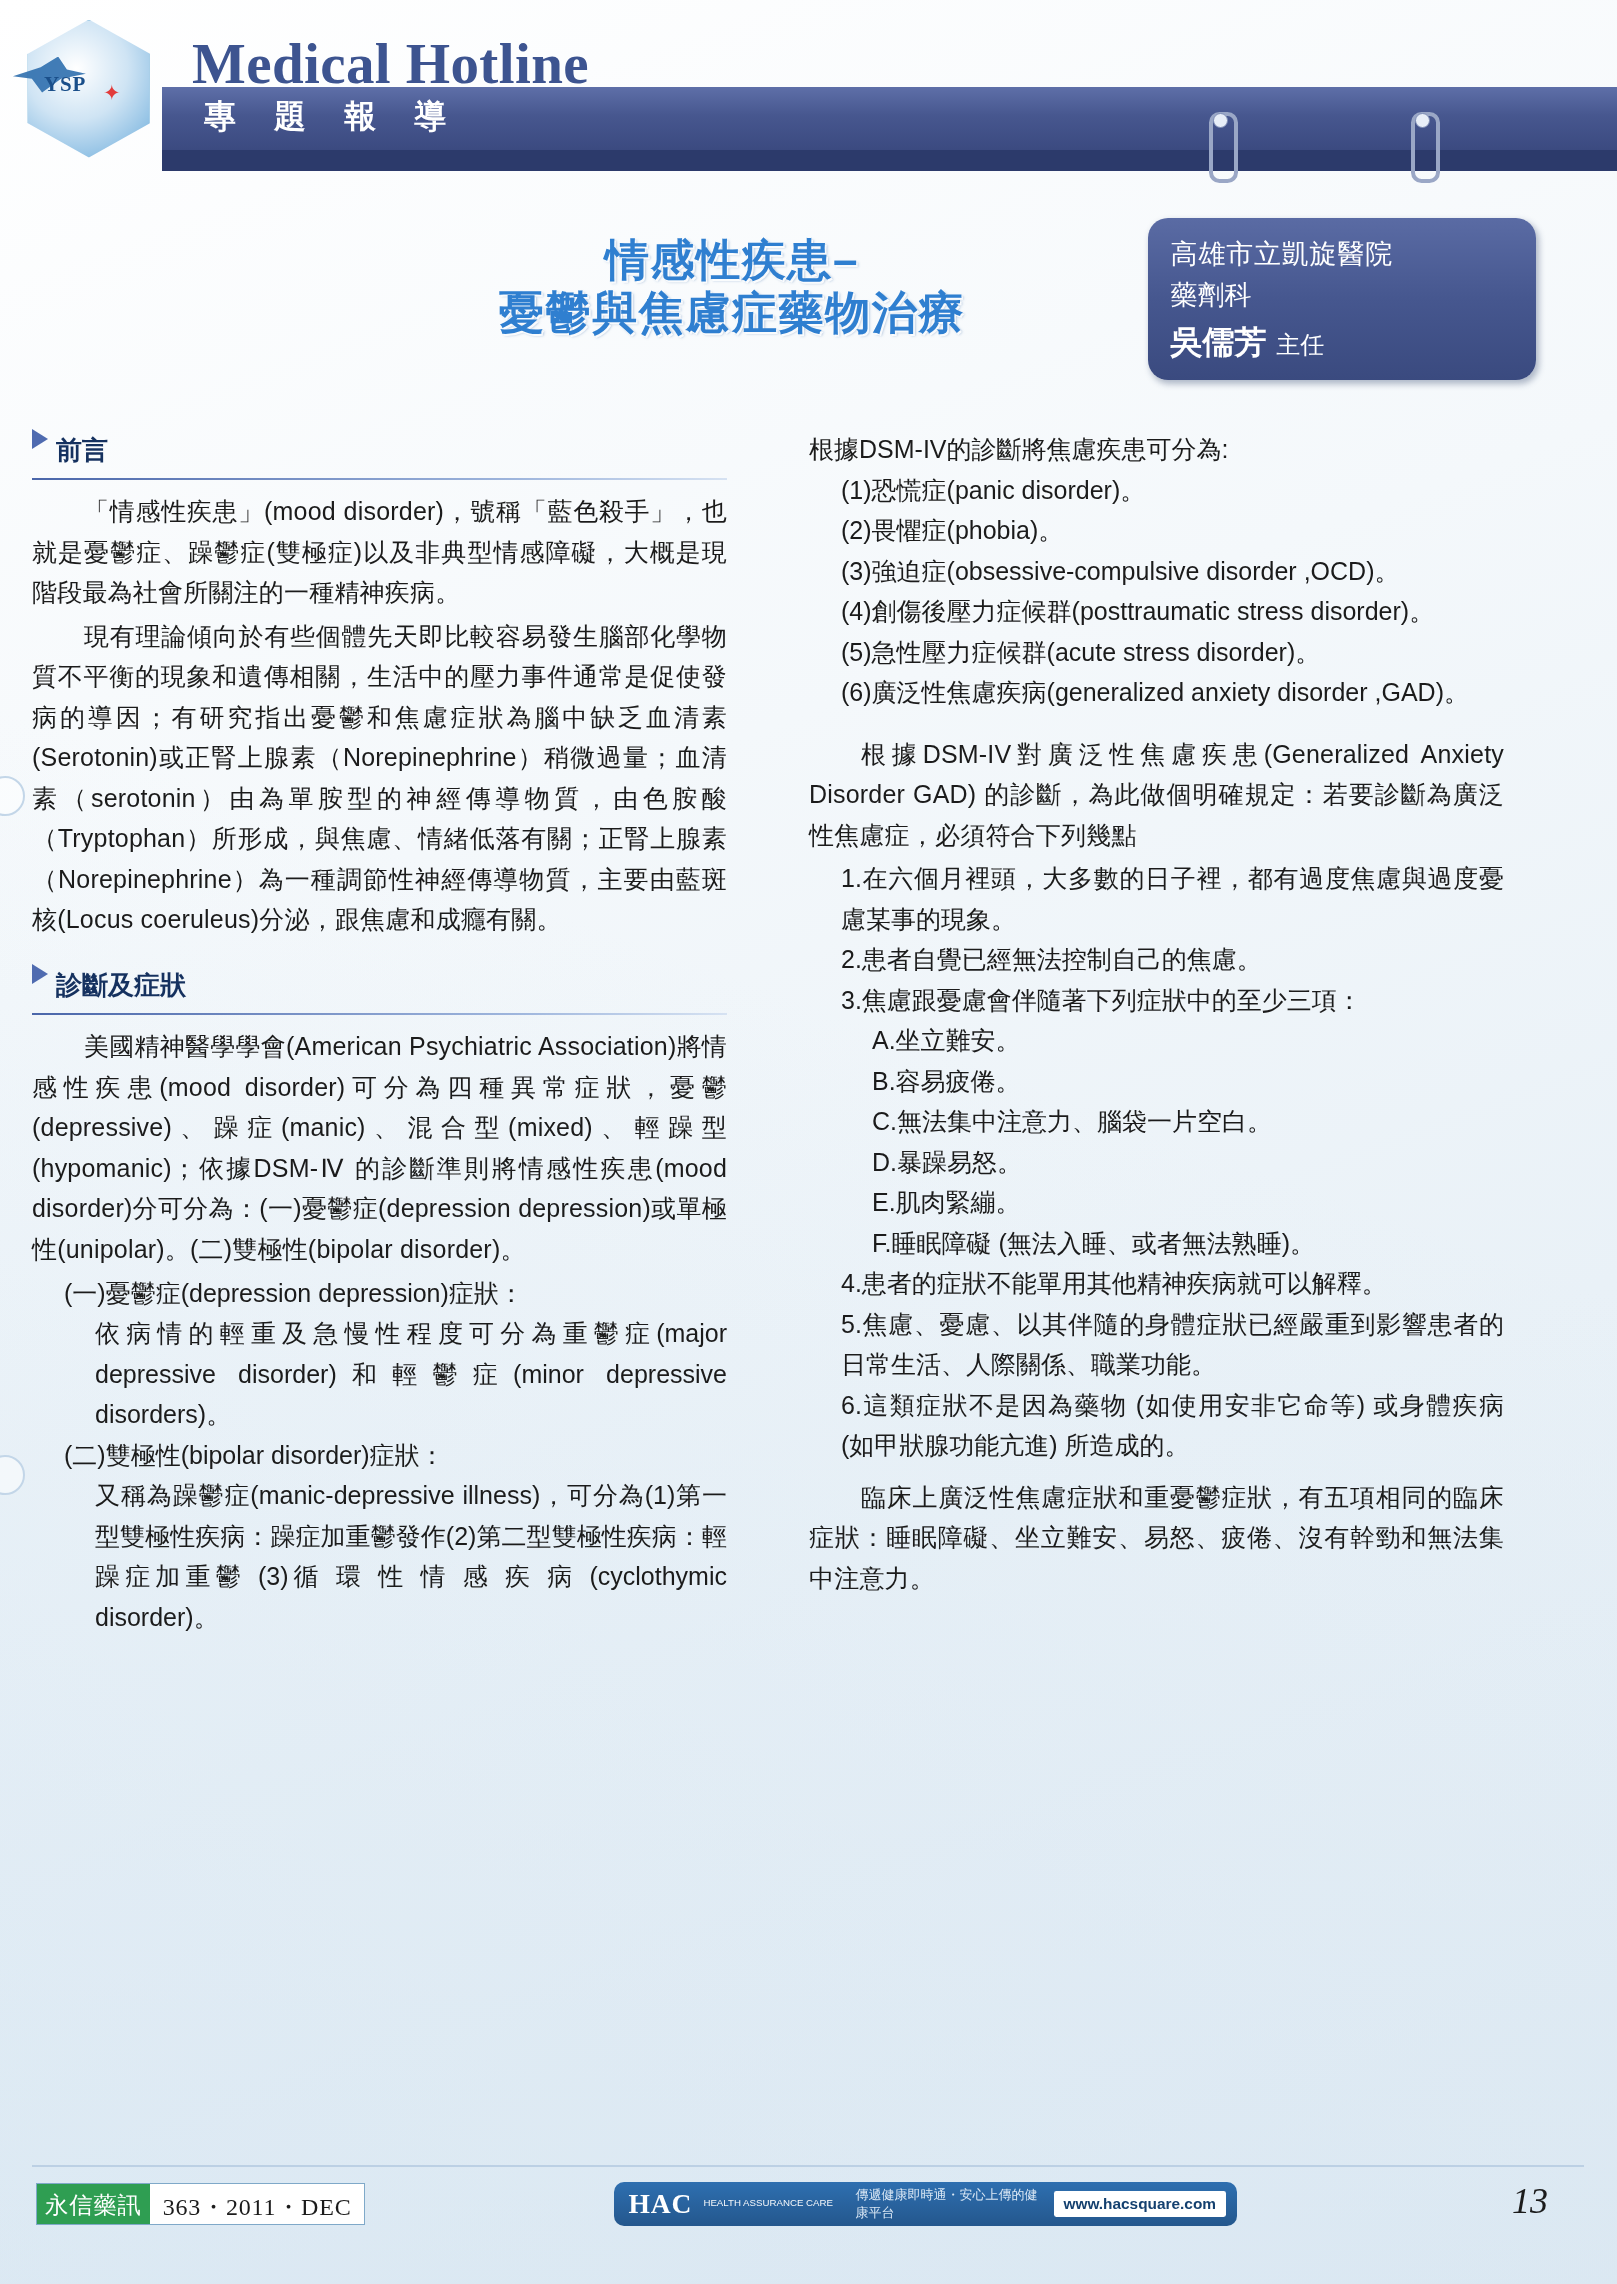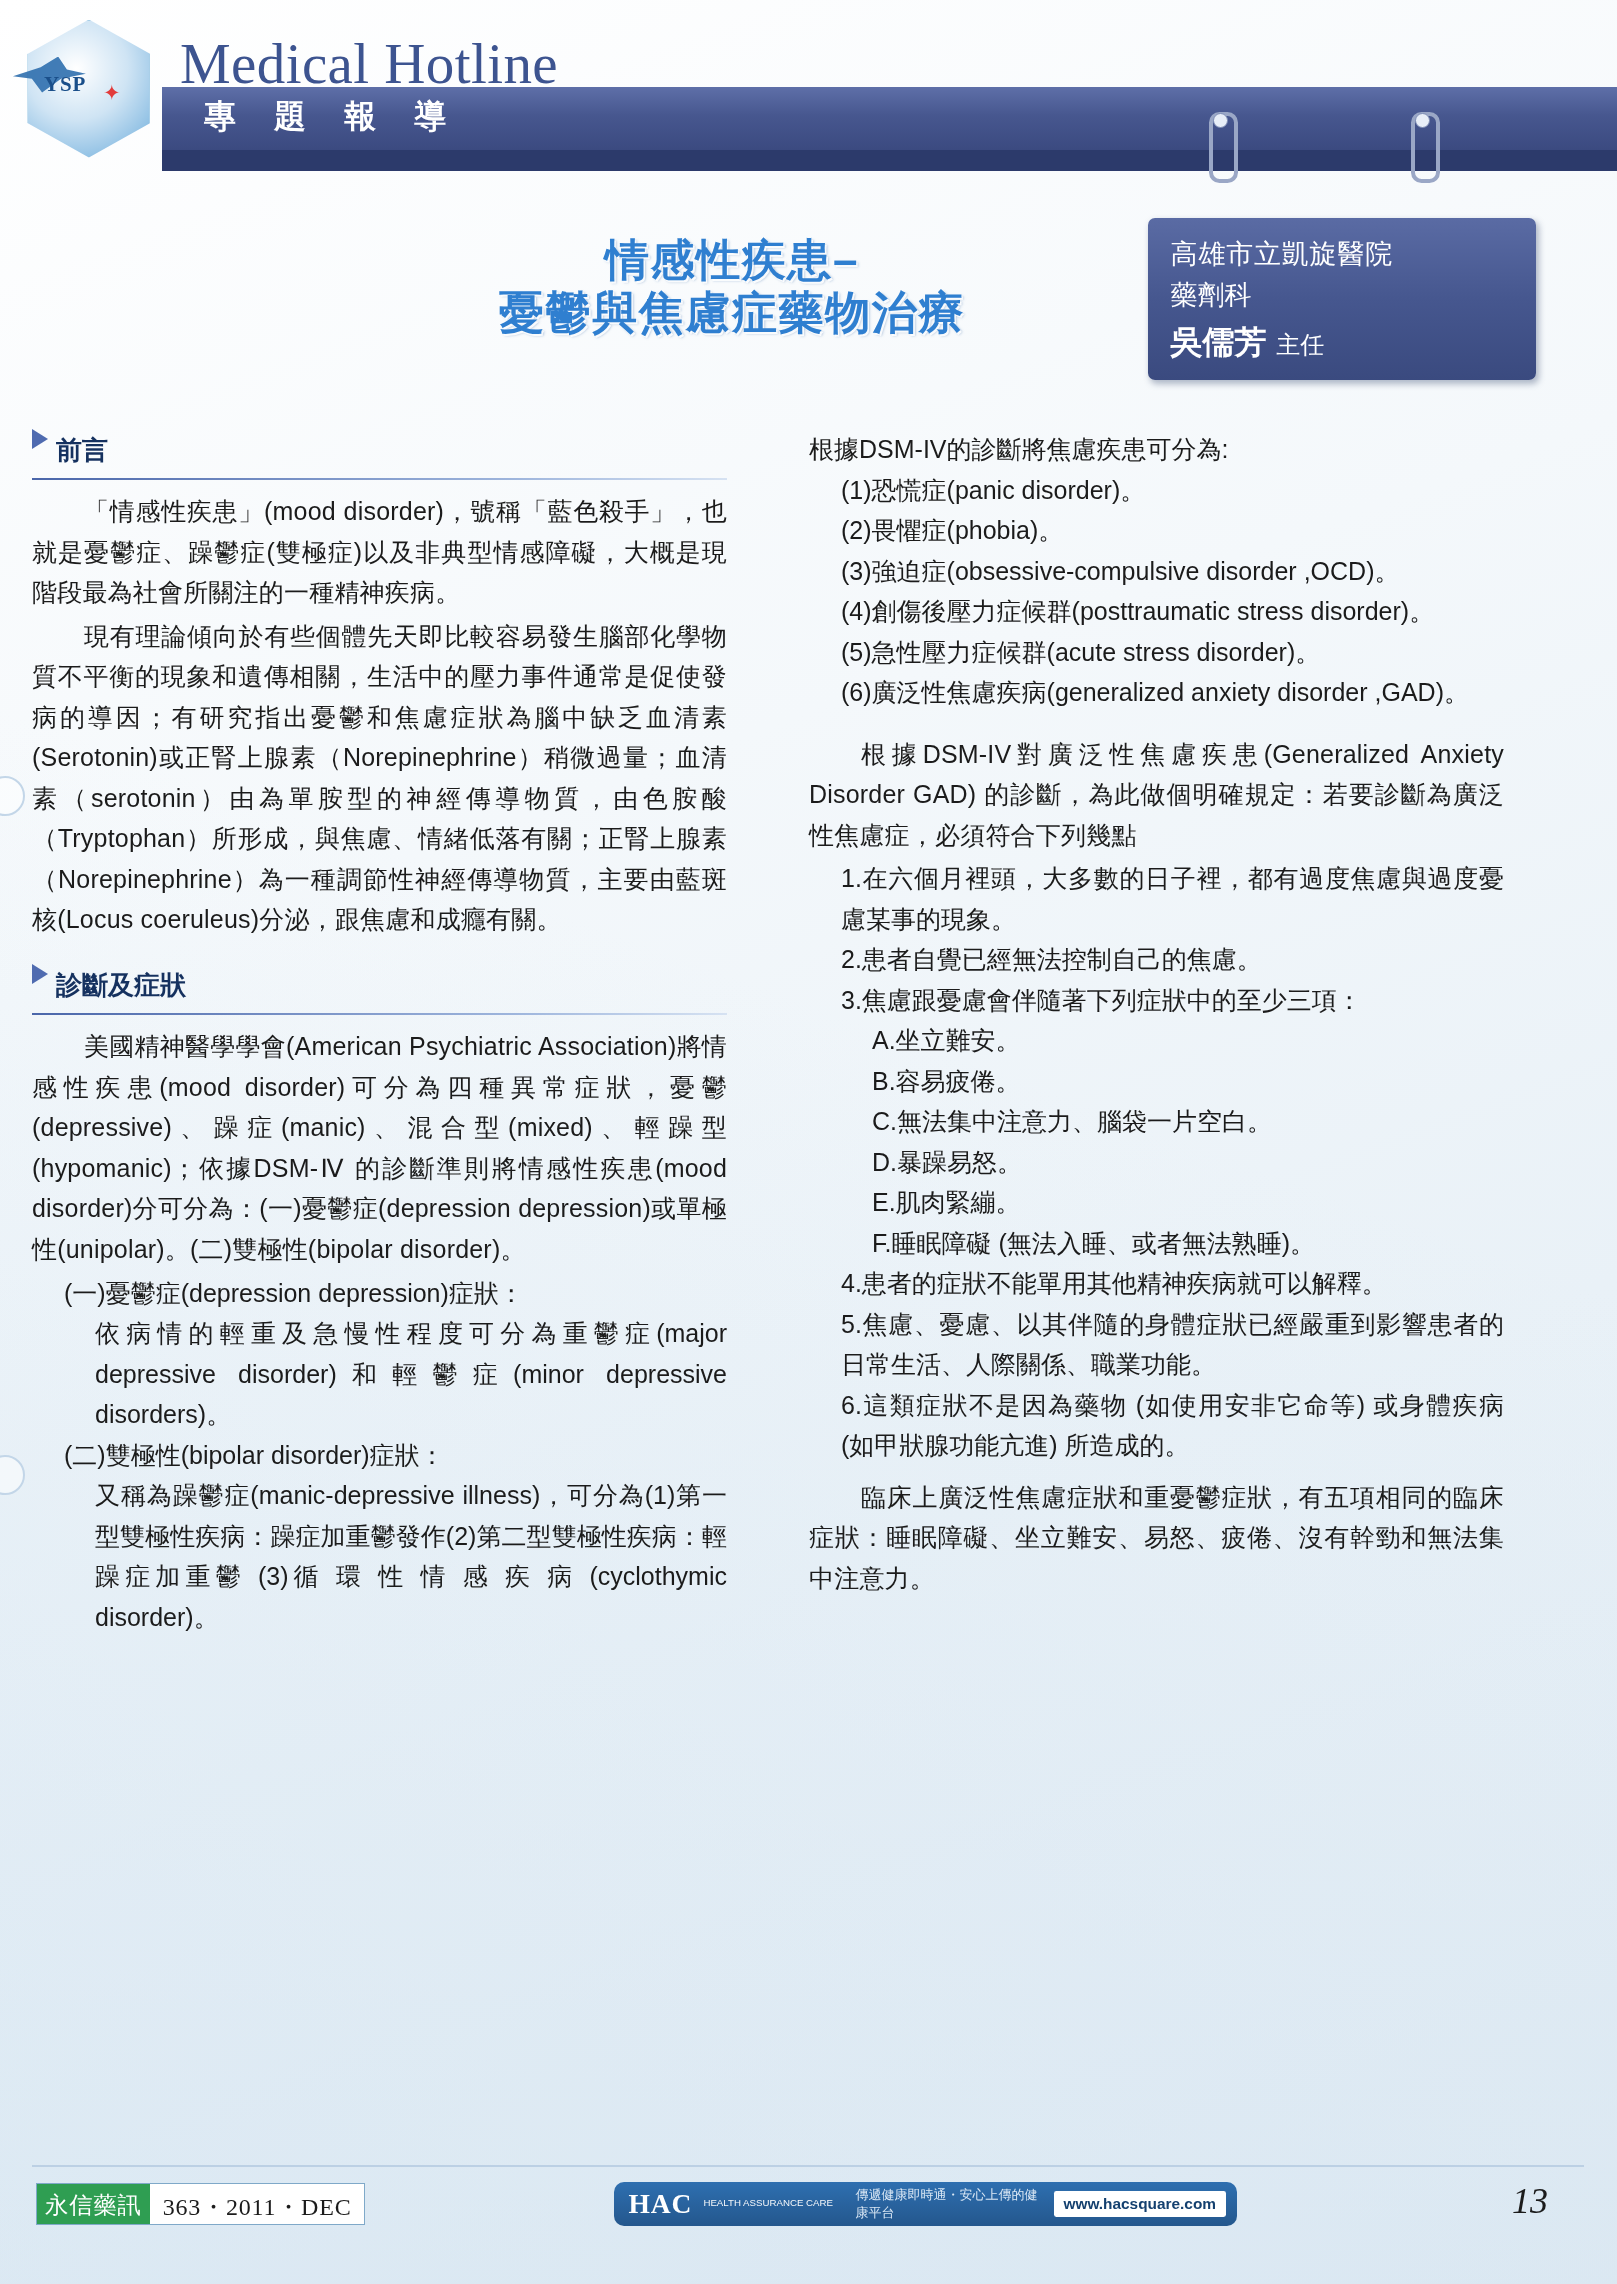--- a/index.html
+++ b/index.html
@@ -46,25 +46,25 @@
   .mast-bar-dark {
     position: absolute;
     left: 162px;
     top: 150px;
     width: 1455px;
     height: 21px;
     background: #2c3a6b;
   }
   .mast-title {
     position: absolute;
-    left: 180px;
+    left: 192px;
     top: 31px;
     font-family: "Liberation Serif", serif;
     font-size: 57px;
-    font-weight: normal;
+    font-weight: bold;
     color: #3d5490;
     letter-spacing: 0.4px;
   }
   .mast-sub {
     position: absolute;
     left: 204px;
     top: 95px;
     font-size: 32px;
     color: #ffffff;
     letter-spacing: 14.6px;
@@ -128,21 +128,21 @@
   .doc-title .l2 { font-size: 45px; }
 
   
   .plaque {
     position: absolute;
     left: 1148px;
     top: 218px;
     width: 388px;
     height: 162px;
     background: linear-gradient(180deg, #5a6ba4 0%, #46578f 50%, #3a4a7f 100%);
-    border-radius: 7px;
+    border-radius: 20px;
     box-shadow: 2.4px 3.2px 6.5px rgba(40,60,100,0.35);
     color: #ffffff;
     padding: 18px 22.6px;
     box-sizing: border-box;
   }
   .plaque .ln1 { font-size: 27px; letter-spacing: 0.8px; }
   .plaque .ln2 { font-size: 27px; margin-top: 4.9px; }
   .plaque .ln3 { font-size: 32px; font-weight: bold; margin-top: 8px; }
   .plaque .ln3 span.role { font-size: 24px; font-weight: normal; margin-left: 9.7px; }
   .ring {

